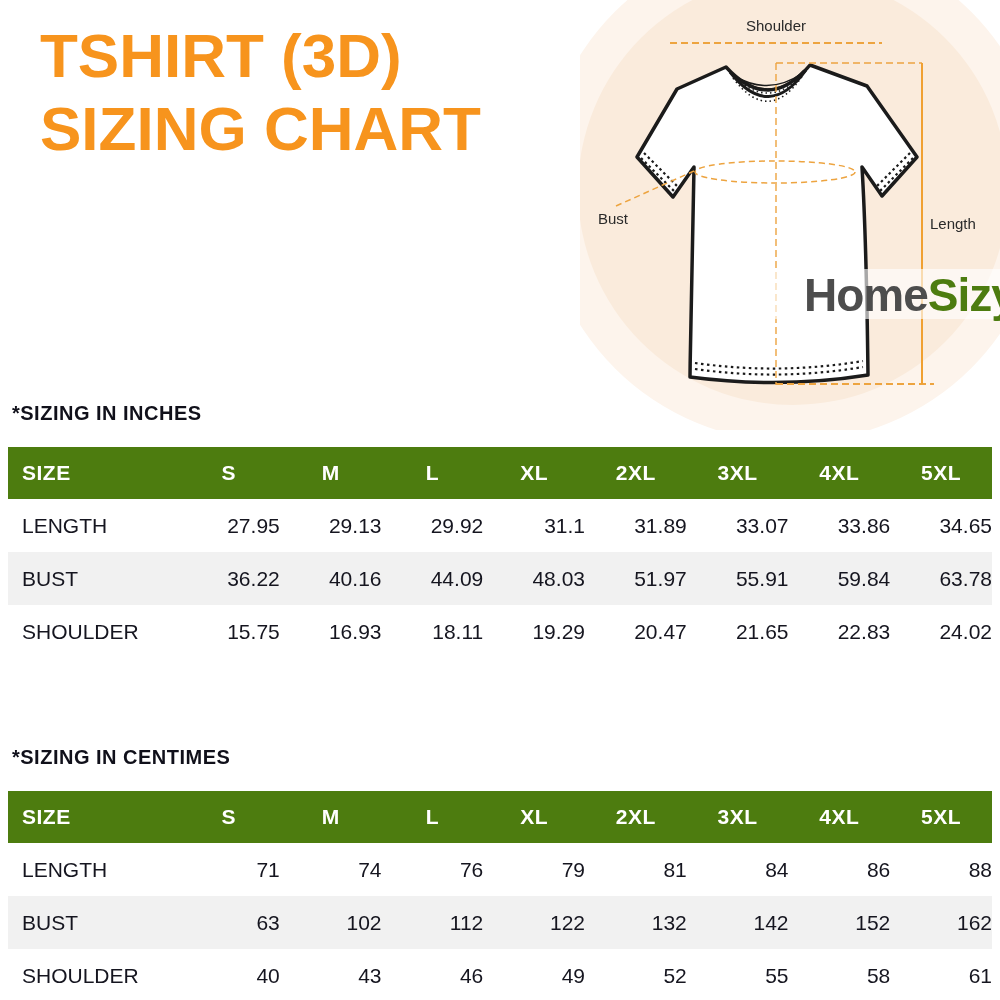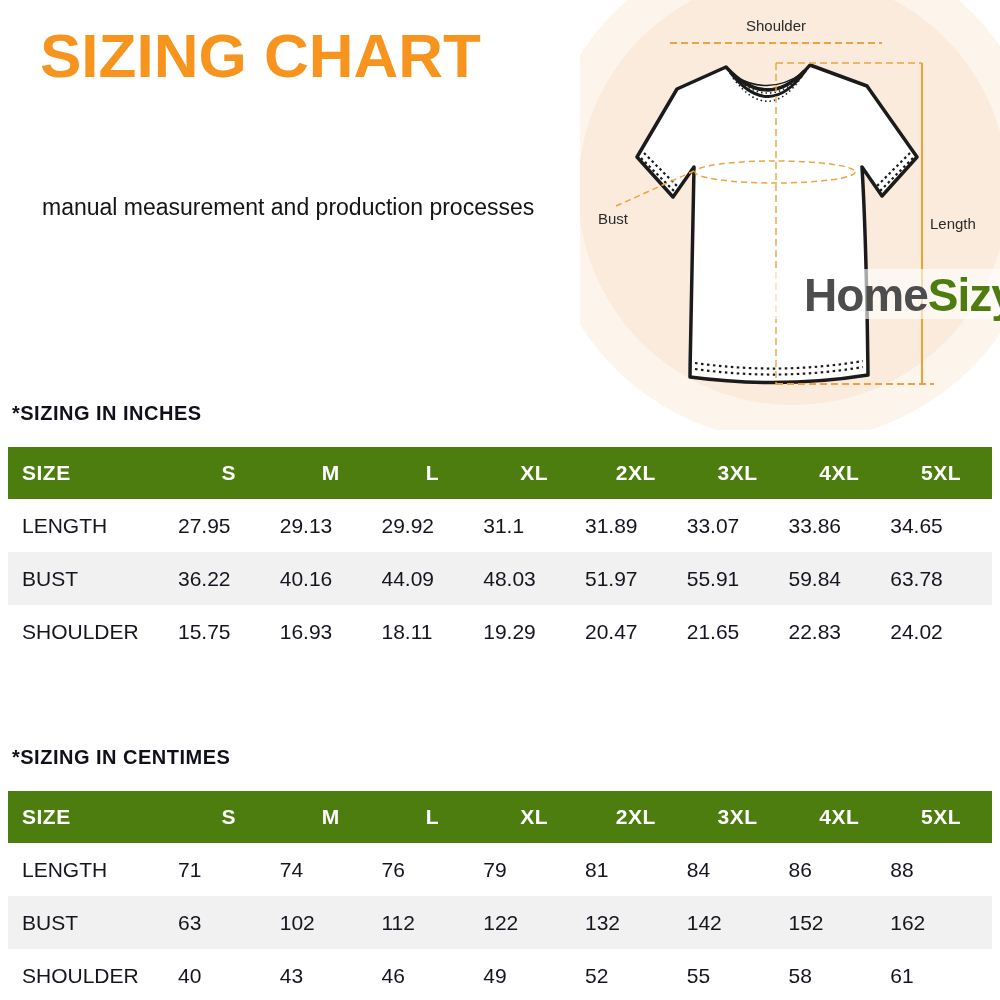--- a/index.html
+++ b/index.html
@@ -42,36 +42,36 @@
     width: 984px; margin: 22px 8px 0 8px;
     border-collapse: collapse; table-layout: fixed; font-size: 21px;
   }
   .sizing-table col.label-col { width: 170px; }
   .sizing-table thead th {
     background: #4d7c0f; color: #ffffff; height: 52px;
     font-weight: 700; letter-spacing: 0.5px; text-align: center;
   }
   .sizing-table thead th.label-cell { text-align: left; padding-left: 14px; }
   .sizing-table tbody td {
-    height: 53px; color: #15151F; font-weight: 500; text-align: left;
+    height: 53px; color: #15151F; font-weight: 500; text-align: right;
   }
   .sizing-table tbody td.label-cell { text-align: left; padding-left: 14px; }
   .sizing-table tbody tr.alt { background: #F1F1F1; }
 </style>
 </head>
 <body>
 
 <div class="header-area">
 
   <div class="title-block">
+    <div class="title-line">TSHIRT (3D)</div>
     <div class="title-line">SIZING CHART</div>
   </div>
 
   <div class="disclaimer">
-    <div>manual measurement and production processes</div>
   </div>
 
   <div class="diagram">
     <svg width="420" height="430" viewBox="0 0 420 430">
 
       <circle cx="213" cy="190" r="252" fill="#FDF4EC"></circle>
       <circle cx="213" cy="190" r="215" fill="#FAEBDC"></circle>
 
       <path d="M146,67 Q189,114 230,65 L287,86 L337,157 L302,196 L282,167
            C284,200 287,290 288,375 Q200,389 110,377 C111,290 113,200 114,167

